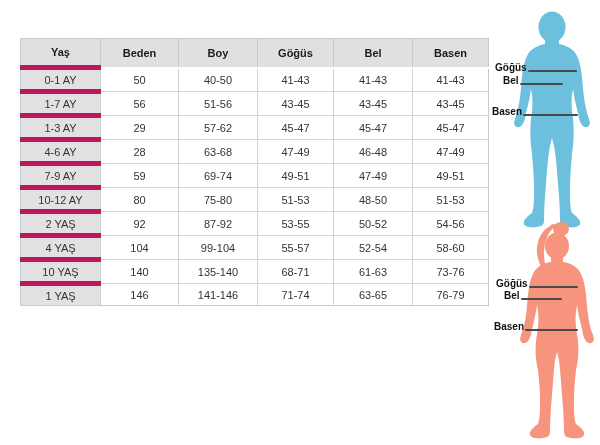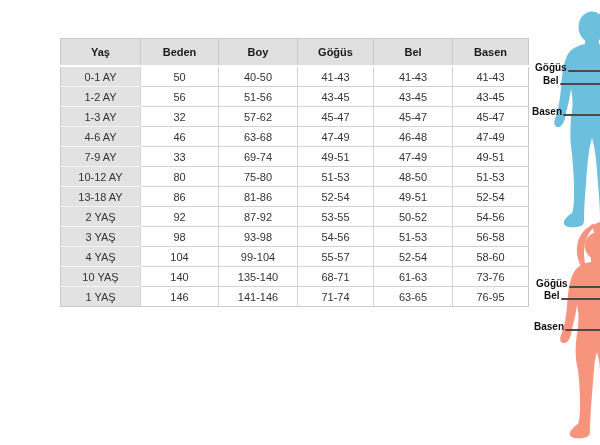--- a/index.html
+++ b/index.html
@@ -3,41 +3,41 @@
 <meta charset="utf-8">
 <style>
   html,body{margin:0;padding:0;}
   body{
     width:600px;height:445px;background:#fff;
     font-family:"Liberation Sans", sans-serif;
     position:relative;overflow:hidden;
     --header-bg:#e0e0e0;--rowlabel-bg:#e2e2e2;--grid:#c9c9c9;
     --measure:#4a4a4a;--cell-text:#333;
   }
-  .canvas{position:absolute;inset:0;margin-left:40px;}
+  .canvas{position:absolute;inset:0;}
 
   
   table.size-chart{
     position:absolute;left:20px;top:38px;width:468px;
     border-collapse:collapse;table-layout:fixed;
   }
   table.size-chart th{
     height:26px;background:var(--header-bg);
     font-size:11px;font-weight:bold;color:#1a1a1a;
     border:1px solid var(--grid);border-bottom:2px solid #fff;
     text-align:center;padding:0;
   }
   table.size-chart td{
     height:19px;font-size:11px;color:var(--cell-text);
     border:1px solid #d2d2d2;background:#fff;
     text-align:center;padding:0;
   }
   table.size-chart td:first-child{
     background:var(--rowlabel-bg);
-    border-top:1px solid #be185d;border-bottom:1px solid #f4f4f4;
+    border-top:5px solid #be185d;border-bottom:1px solid #f4f4f4;
     border-left:1px solid var(--grid);
   }
   table.size-chart tr:last-child td{border-bottom:1px solid var(--grid);}
   table.size-chart td:last-child{border-right:1px solid var(--grid);}
 
   
   .figure{position:absolute;width:104px;height:222px;}
   #boy-figure{left:500px;top:7px;}
   #girl-figure{left:500px;top:218px;}
   .figure svg{display:block;width:104px;height:222px;}
@@ -83,84 +83,68 @@
     <tbody id="table-body">
         <tr>
           <td>0-1 AY</td>
           <td>50</td>
           <td>40-50</td>
           <td>41-43</td>
           <td>41-43</td>
           <td>41-43</td>
         </tr>
         <tr>
-          <td>1-2 AY</td>
+          <td>1-7 AY</td>
           <td>56</td>
           <td>51-56</td>
           <td>43-45</td>
           <td>43-45</td>
           <td>43-45</td>
         </tr>
         <tr>
           <td>1-3 AY</td>
-          <td>32</td>
+          <td>29</td>
           <td>57-62</td>
           <td>45-47</td>
           <td>45-47</td>
           <td>45-47</td>
         </tr>
         <tr>
           <td>4-6 AY</td>
-          <td>46</td>
+          <td>28</td>
           <td>63-68</td>
           <td>47-49</td>
           <td>46-48</td>
           <td>47-49</td>
         </tr>
         <tr>
           <td>7-9 AY</td>
-          <td>33</td>
+          <td>59</td>
           <td>69-74</td>
           <td>49-51</td>
           <td>47-49</td>
           <td>49-51</td>
         </tr>
         <tr>
           <td>10-12 AY</td>
           <td>80</td>
           <td>75-80</td>
           <td>51-53</td>
           <td>48-50</td>
           <td>51-53</td>
         </tr>
         <tr>
-          <td>13-18 AY</td>
-          <td>86</td>
-          <td>81-86</td>
-          <td>52-54</td>
-          <td>49-51</td>
-          <td>52-54</td>
-        </tr>
-        <tr>
           <td>2 YAŞ</td>
           <td>92</td>
           <td>87-92</td>
           <td>53-55</td>
           <td>50-52</td>
           <td>54-56</td>
         </tr>
         <tr>
-          <td>3 YAŞ</td>
-          <td>98</td>
-          <td>93-98</td>
-          <td>54-56</td>
-          <td>51-53</td>
-          <td>56-58</td>
-        </tr>
-        <tr>
           <td>4 YAŞ</td>
           <td>104</td>
           <td>99-104</td>
           <td>55-57</td>
           <td>52-54</td>
           <td>58-60</td>
         </tr>
         <tr>
           <td>10 YAŞ</td>
           <td>140</td>
@@ -168,21 +152,21 @@
           <td>68-71</td>
           <td>61-63</td>
           <td>73-76</td>
         </tr>
         <tr>
           <td>1 YAŞ</td>
           <td>146</td>
           <td>141-146</td>
           <td>71-74</td>
           <td>63-65</td>
-          <td>76-95</td>
+          <td>76-79</td>
         </tr>
       </tbody>
   </table>
 
   <div class="figure" id="boy-figure">
     <svg viewBox="0 0 104 222">
       <g fill="#6cc0dd">
         <ellipse cx="52" cy="20" rx="13.5" ry="15.5"></ellipse>
         <rect x="45" y="30" width="14" height="10"></rect>
         <path d="M46,37

